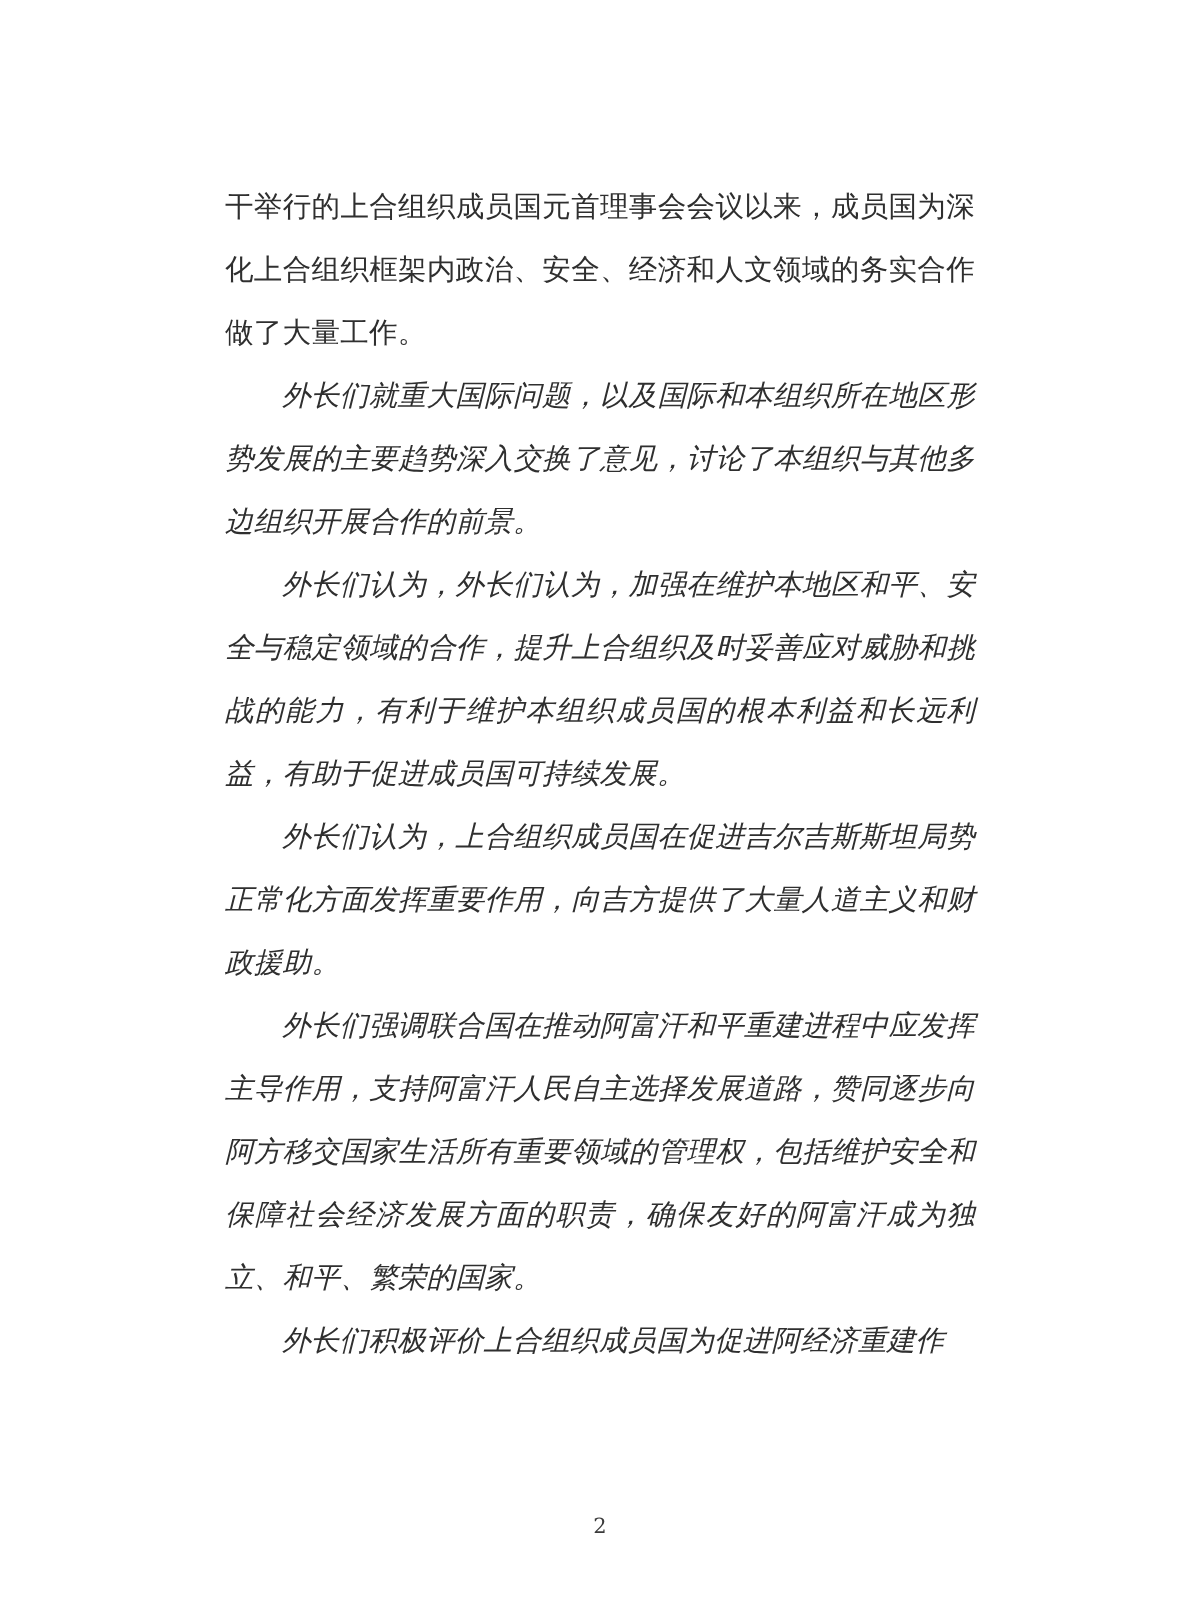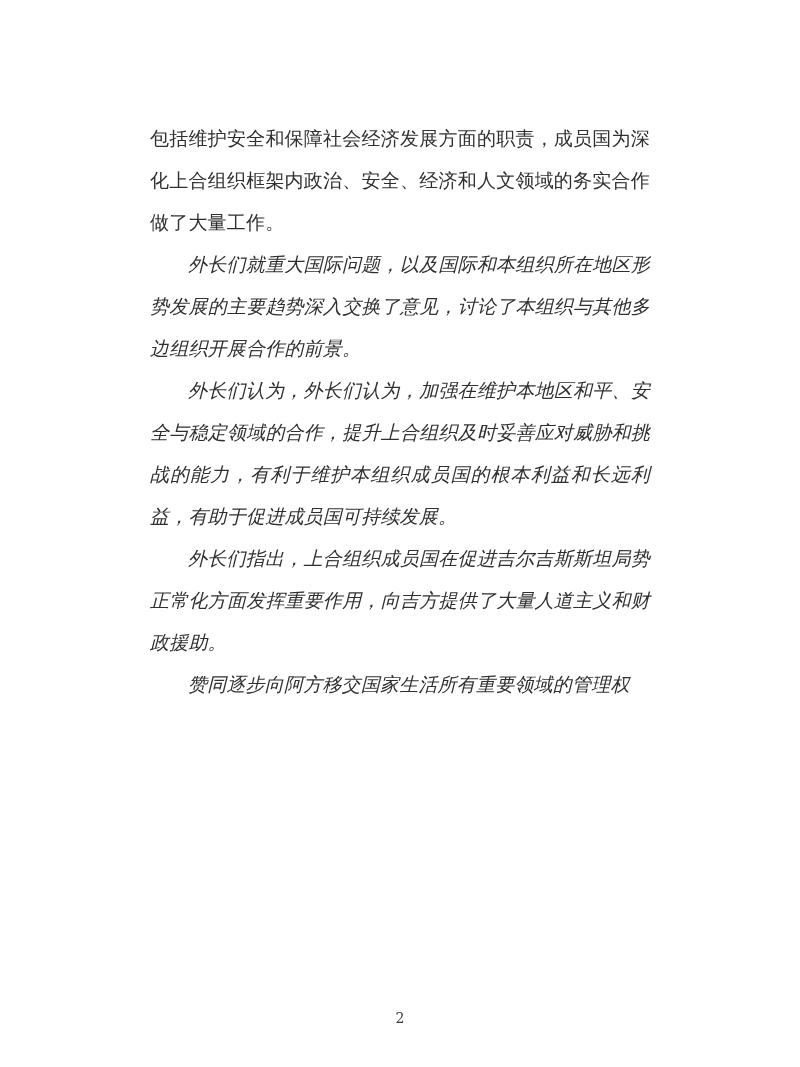--- a/index.html
+++ b/index.html
@@ -48,20 +48,21 @@
     font-size: 14px;
     line-height: 24px;
     color: #3a3a3a;
   }
 </style>
 </head>
 <body>
 
 <div class="page" style="background: rgb(255, 255, 255);">
   <div class="text-block" id="paragraph-container" style="color: rgb(47, 47, 47);">
-      <p class="">包括维护安全和保障社会经济发展方面的职责，成员国为深化上合组织框架内政治、安全、经济和人文领域的务实合作做了大量工作。</p>
+      <p class="">干举行的上合组织成员国元首理事会会议以来，成员国为深化上合组织框架内政治、安全、经济和人文领域的务实合作做了大量工作。</p>
       <p class="indent">外长们就重大国际问题，以及国际和本组织所在地区形势发展的主要趋势深入交换了意见，讨论了本组织与其他多边组织开展合作的前景。</p>
       <p class="indent">外长们认为，外长们认为，加强在维护本地区和平、安全与稳定领域的合作，提升上合组织及时妥善应对威胁和挑战的能力，有利于维护本组织成员国的根本利益和长远利益，有助于促进成员国可持续发展。</p>
-      <p class="indent">外长们指出，上合组织成员国在促进吉尔吉斯斯坦局势正常化方面发挥重要作用，向吉方提供了大量人道主义和财政援助。</p>
-      <p class="indent">赞同逐步向阿方移交国家生活所有重要领域的管理权</p>
+      <p class="indent">外长们认为，上合组织成员国在促进吉尔吉斯斯坦局势正常化方面发挥重要作用，向吉方提供了大量人道主义和财政援助。</p>
+      <p class="indent">外长们强调联合国在推动阿富汗和平重建进程中应发挥主导作用，支持阿富汗人民自主选择发展道路，赞同逐步向阿方移交国家生活所有重要领域的管理权，包括维护安全和保障社会经济发展方面的职责，确保友好的阿富汗成为独立、和平、繁荣的国家。</p>
+      <p class="indent">外长们积极评价上合组织成员国为促进阿经济重建作</p>
     </div>
   <div class="page-number">2</div>
 </div>
 
 </body></html>

